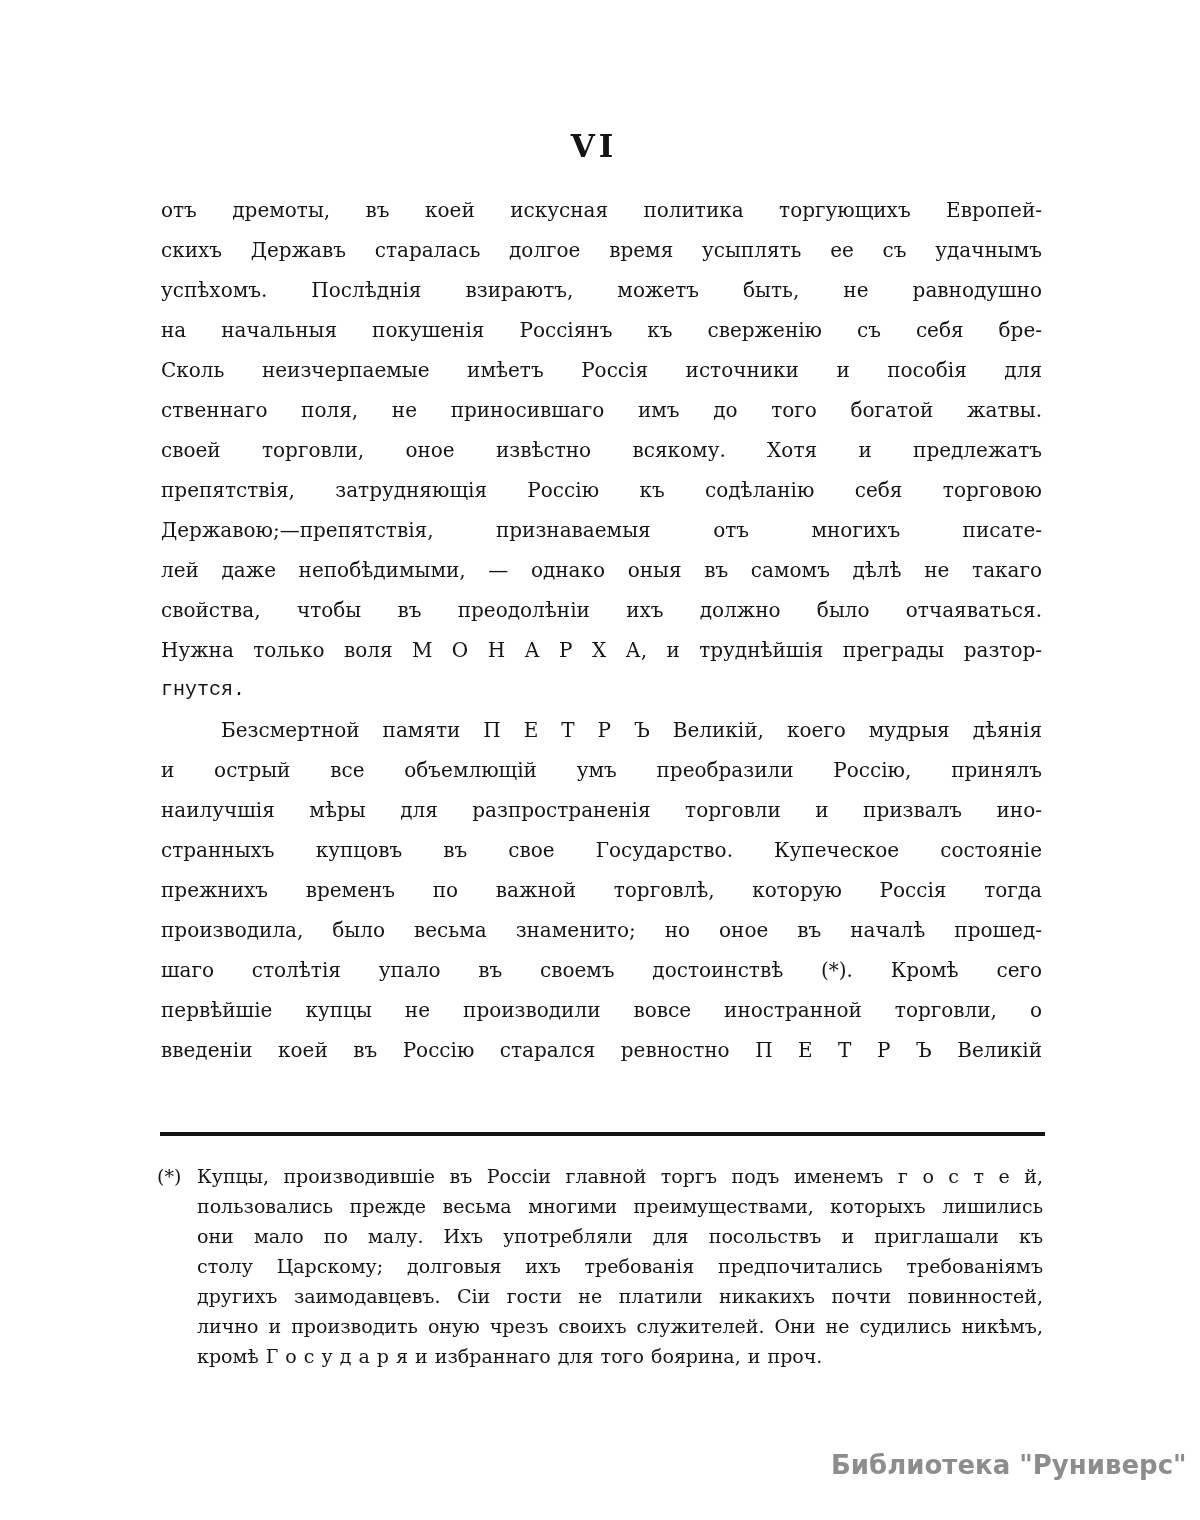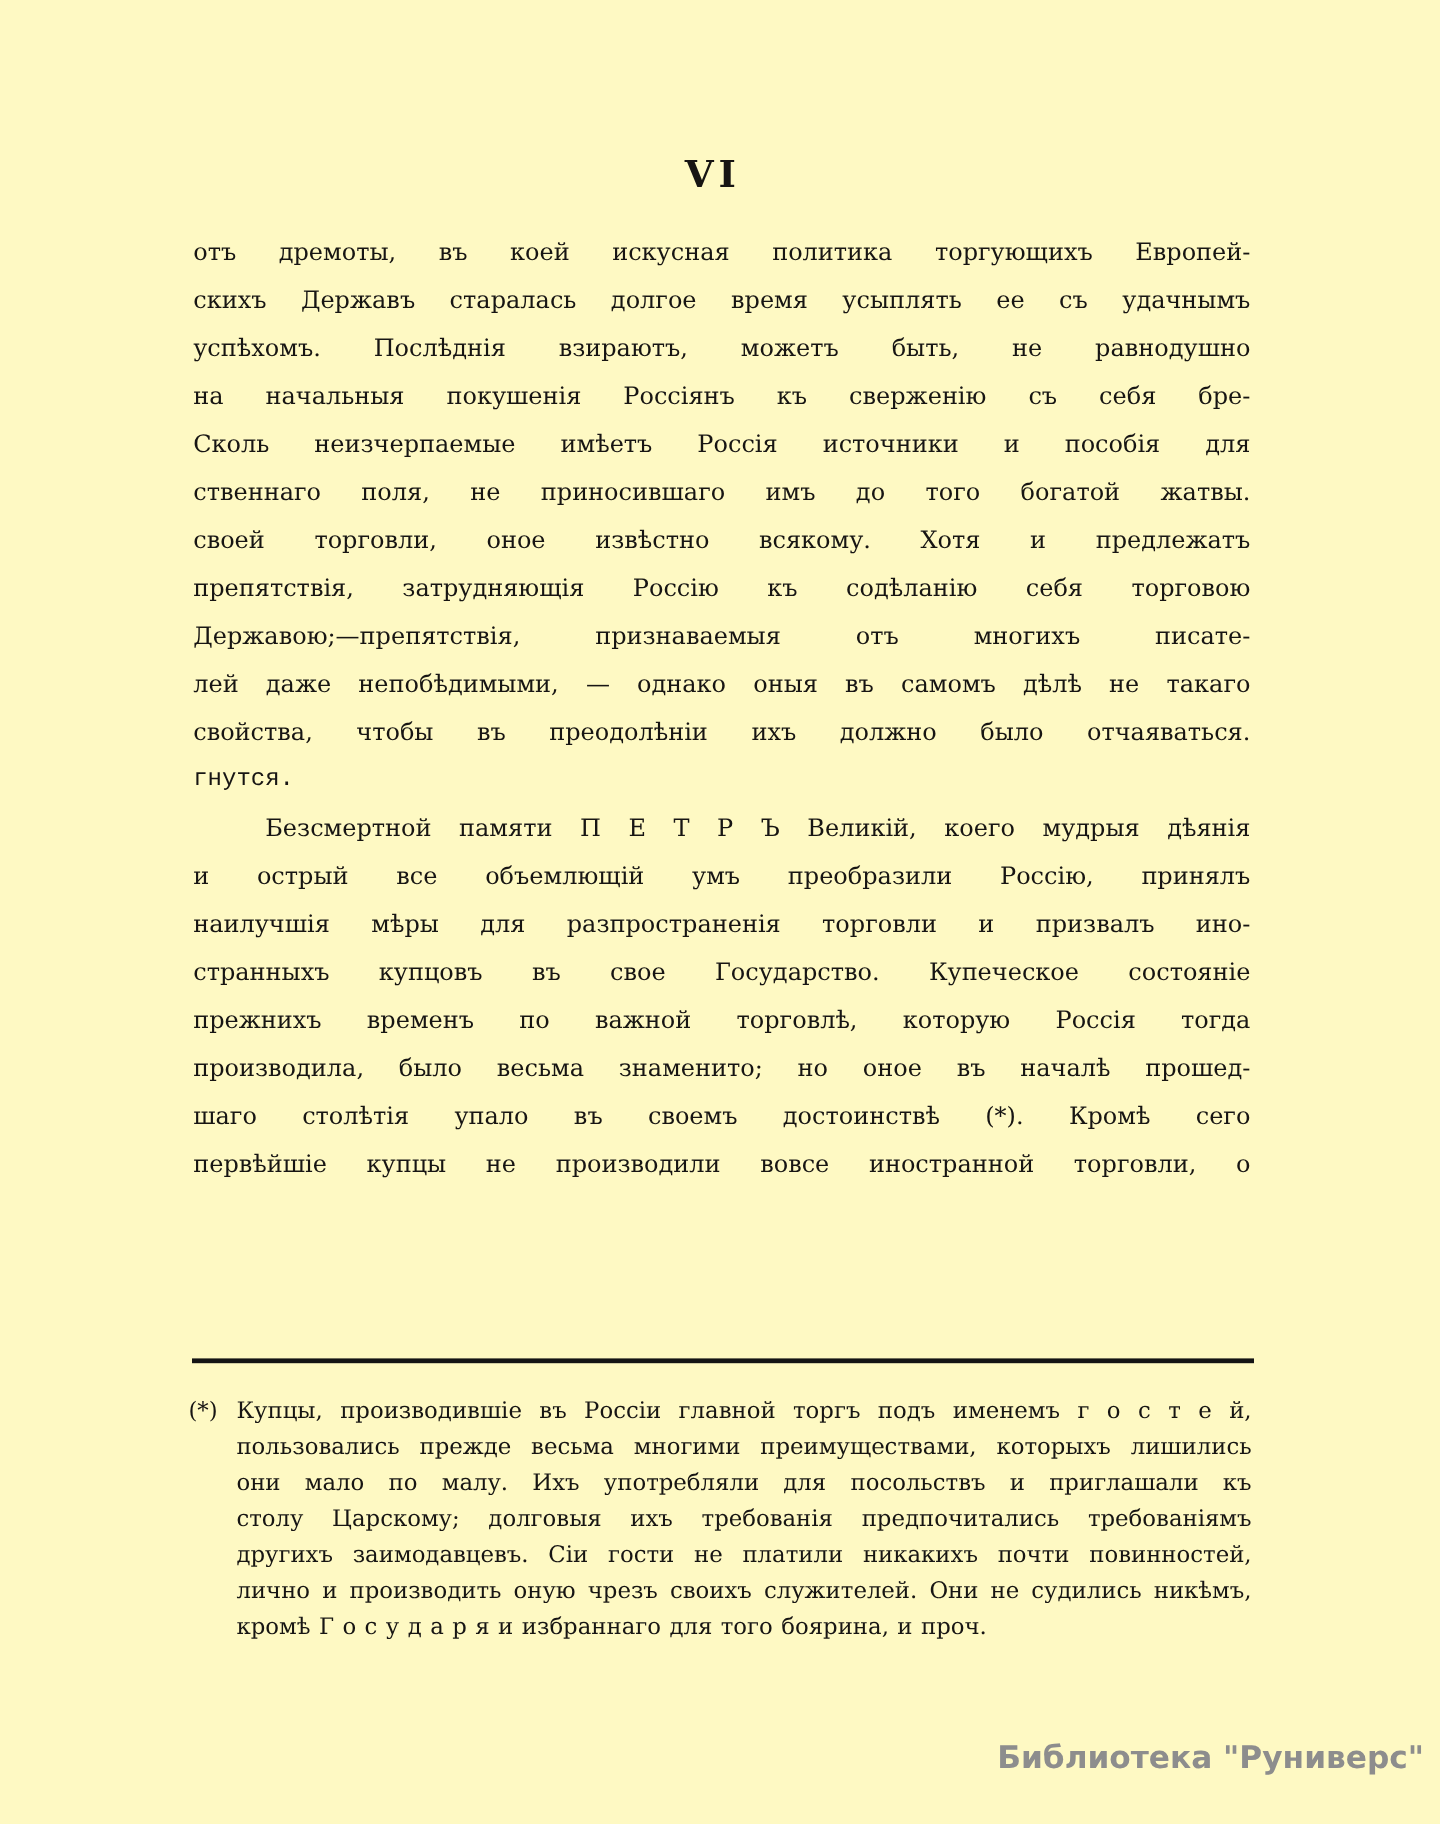--- a/index.html
+++ b/index.html
@@ -1,20 +1,20 @@
 <!DOCTYPE html>
 <html><head>
 <meta charset="utf-8">
 <style>
   html,body { margin:0; padding:0; background:#e9e9e9; }
   .page {
     position:relative;
     width:1200px; height:1520px;
     margin:0 auto;
-    background:#fef9c3;
+    background:#ffffff;
     font-family:"DejaVu Serif", serif;
     color:#171513;
     overflow:hidden;
   }
   .page-number {
     position:absolute;
     top:128px; left:0; width:1188px;
     text-align:center;
     font-size:31px;
     font-weight:bold;
@@ -81,29 +81,31 @@
     <div class="tline">скихъ Державъ старалась долгое время усыплять ее съ удачнымъ</div>
     <div class="tline">успѣхомъ. Послѣднія взираютъ, можетъ быть, не равнодушно</div>
     <div class="tline">на начальныя покушенія Россіянъ къ сверженію съ себя бре-</div>
     <div class="tline">Сколь неизчерпаемые имѣетъ Россія источники и пособія для</div>
     <div class="tline">ственнаго поля, не приносившаго имъ до того богатой жатвы.</div>
     <div class="tline">своей торговли, оное извѣстно всякому. Хотя и предлежатъ</div>
     <div class="tline">препятствія, затрудняющія Россію къ содѣланію себя торговою</div>
     <div class="tline">Державою;—препятствія, признаваемыя отъ многихъ писате-</div>
     <div class="tline">лей даже непобѣдимыми, — однако оныя въ самомъ дѣлѣ не такаго</div>
     <div class="tline">свойства, чтобы въ преодолѣніи ихъ должно было отчаяваться.</div>
+    <div class="tline">Нужна только воля М О Н А Р Х А, и труднѣйшія преграды разтор-</div>
     <div class="tline endp">гнутся.</div>
     <div class="tline indent">Безсмертной памяти П Е Т Р Ъ Великій, коего мудрыя дѣянія</div>
     <div class="tline">и острый все объемлющій умъ преобразили Россію, принялъ</div>
     <div class="tline">наилучшія мѣры для разпространенія торговли и призвалъ ино-</div>
     <div class="tline">странныхъ купцовъ въ свое Государство. Купеческое состояніе</div>
     <div class="tline">прежнихъ временъ по важной торговлѣ, которую Россія тогда</div>
     <div class="tline">производила, было весьма знаменито; но оное въ началѣ прошед-</div>
     <div class="tline">шаго столѣтія упало въ своемъ достоинствѣ (*). Кромѣ сего</div>
     <div class="tline">первѣйшіе купцы не производили вовсе иностранной торговли, о</div>
+    <div class="tline">введеніи коей въ Россію старался ревностно П Е Т Р Ъ Великій</div>
   </div>
 
   <div class="rule"></div>
 
   <div class="footnote">
     <span class="fn-marker">(*)</span>
     <div class="fline">Купцы, производившіе въ Россіи главной торгъ подъ именемъ г о с т е й,</div>
     <div class="fline">пользовались прежде весьма многими преимуществами, которыхъ лишились</div>
     <div class="fline">они мало по малу. Ихъ употребляли для посольствъ и приглашали къ</div>
     <div class="fline">столу Царскому; долговыя ихъ требованія предпочитались требованіямъ</div>

